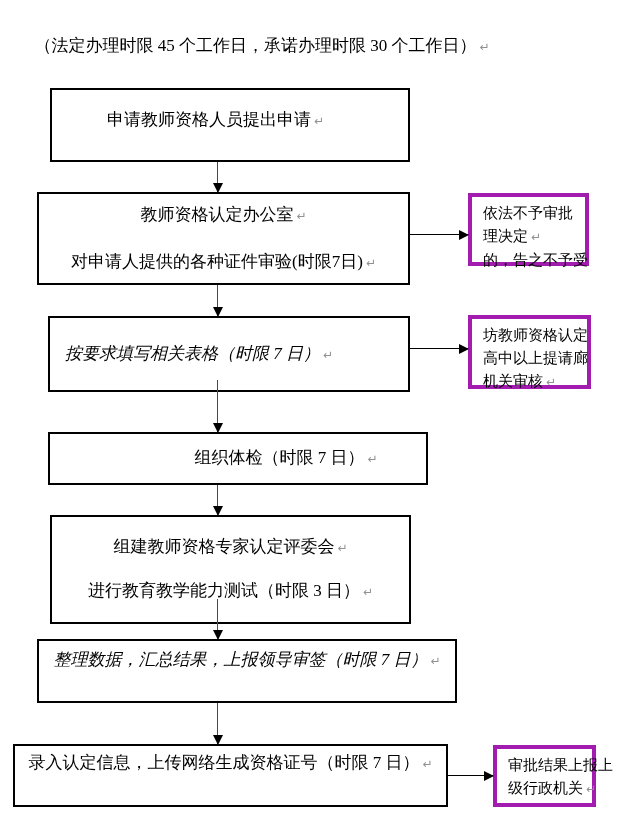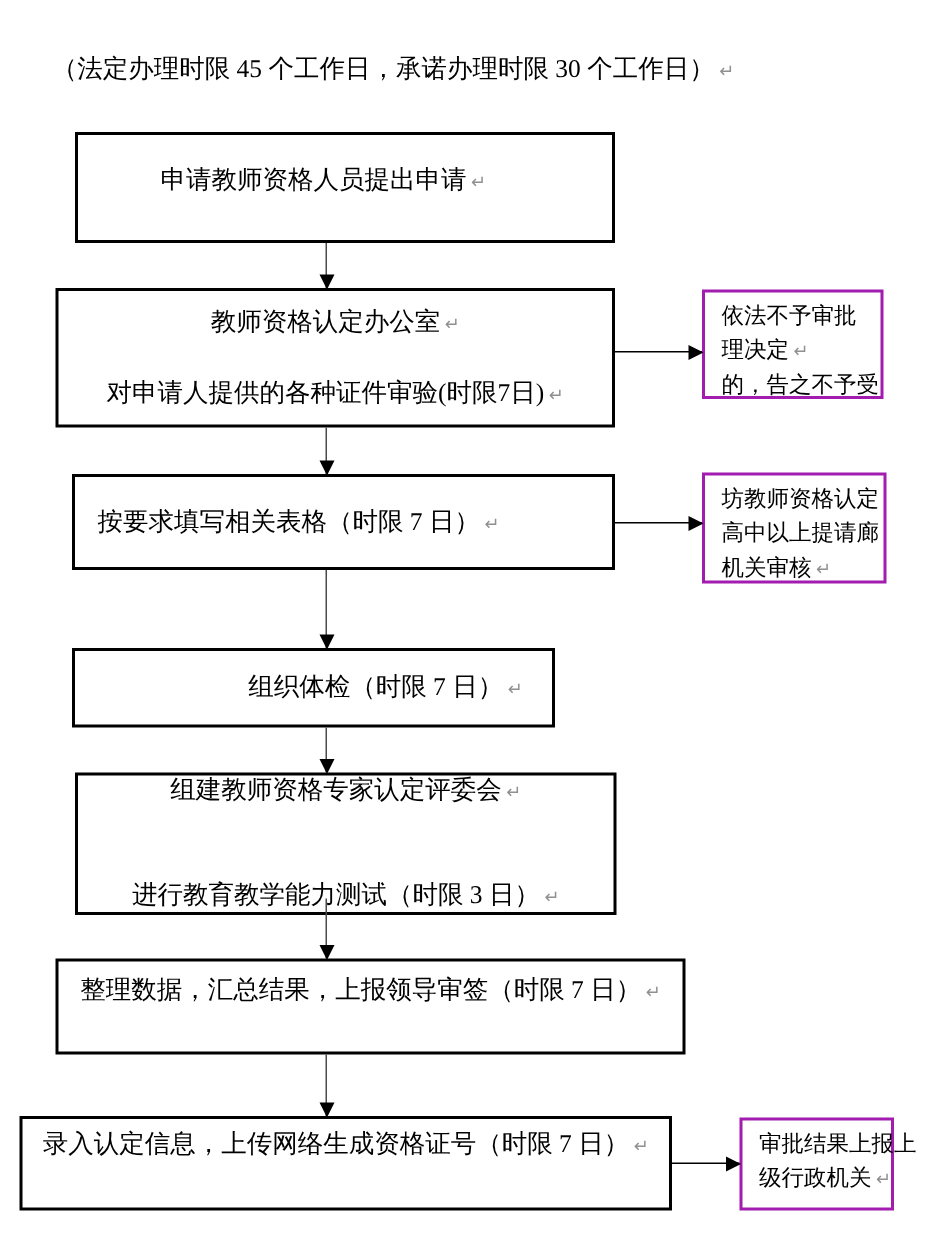--- a/index.html
+++ b/index.html
@@ -14,28 +14,28 @@
   }
   
   .box{
     position:absolute;box-sizing:border-box;border:2px solid #000;background:#fff;
     display:flex;flex-direction:column;justify-content:center;align-items:center;
     text-align:center;font-size:17px;line-height:19px;
   }
   .box .line{white-space:nowrap;}
   .b1{left:50px;top:88px;width:360px;height:74px;padding:0 29px 10px 0;}
   .b2{left:37px;top:192px;width:373px;height:93px;row-gap:26px;}
-  .b3{left:48px;top:316px;width:362px;height:64px;padding-right:60px;}
-  .b4{left:48px;top:432px;width:322px;height:53px;padding-left:96px;}
-  .b5{left:50px;top:515px;width:361px;height:95px;row-gap:23px;justify-content:space-between;}
-  .b6{left:37px;top:639px;width:420px;height:64px;padding-bottom:22px;}
+  .b3{left:48px;top:316px;width:362px;height:76px;padding-right:60px;font-style:italic;}
+  .b4{left:48px;top:432px;width:380px;height:53px;padding-left:96px;}
+  .b5{left:50px;top:515px;width:361px;height:109px;row-gap:23px;}
+  .b6{left:37px;top:639px;width:420px;height:64px;padding-bottom:22px;font-style:italic;}
   .b7{left:13px;top:744px;width:435px;height:63px;padding-bottom:24px;}
   
   .sbox{
-    position:absolute;box-sizing:border-box;border:2px solid #a21caf;background:#fff;
+    position:absolute;box-sizing:border-box;border:4px solid #a21caf;background:#fff;
     font-size:15px;line-height:23px;padding:5px 2px 0 11px;text-align:left;
   }
   .sbox .line{white-space:nowrap;}
   .s1{left:468px;top:193px;width:121px;height:73px;}
   .s2{left:468px;top:315px;width:123px;height:74px;}
   .s3{left:493px;top:745px;width:103px;height:62px;}
   
   .varrow{position:absolute;width:0;border-left:1px solid #4a4a4a;}
   .varrow::after{
     content:"";position:absolute;bottom:-1px;left:-5.5px;

